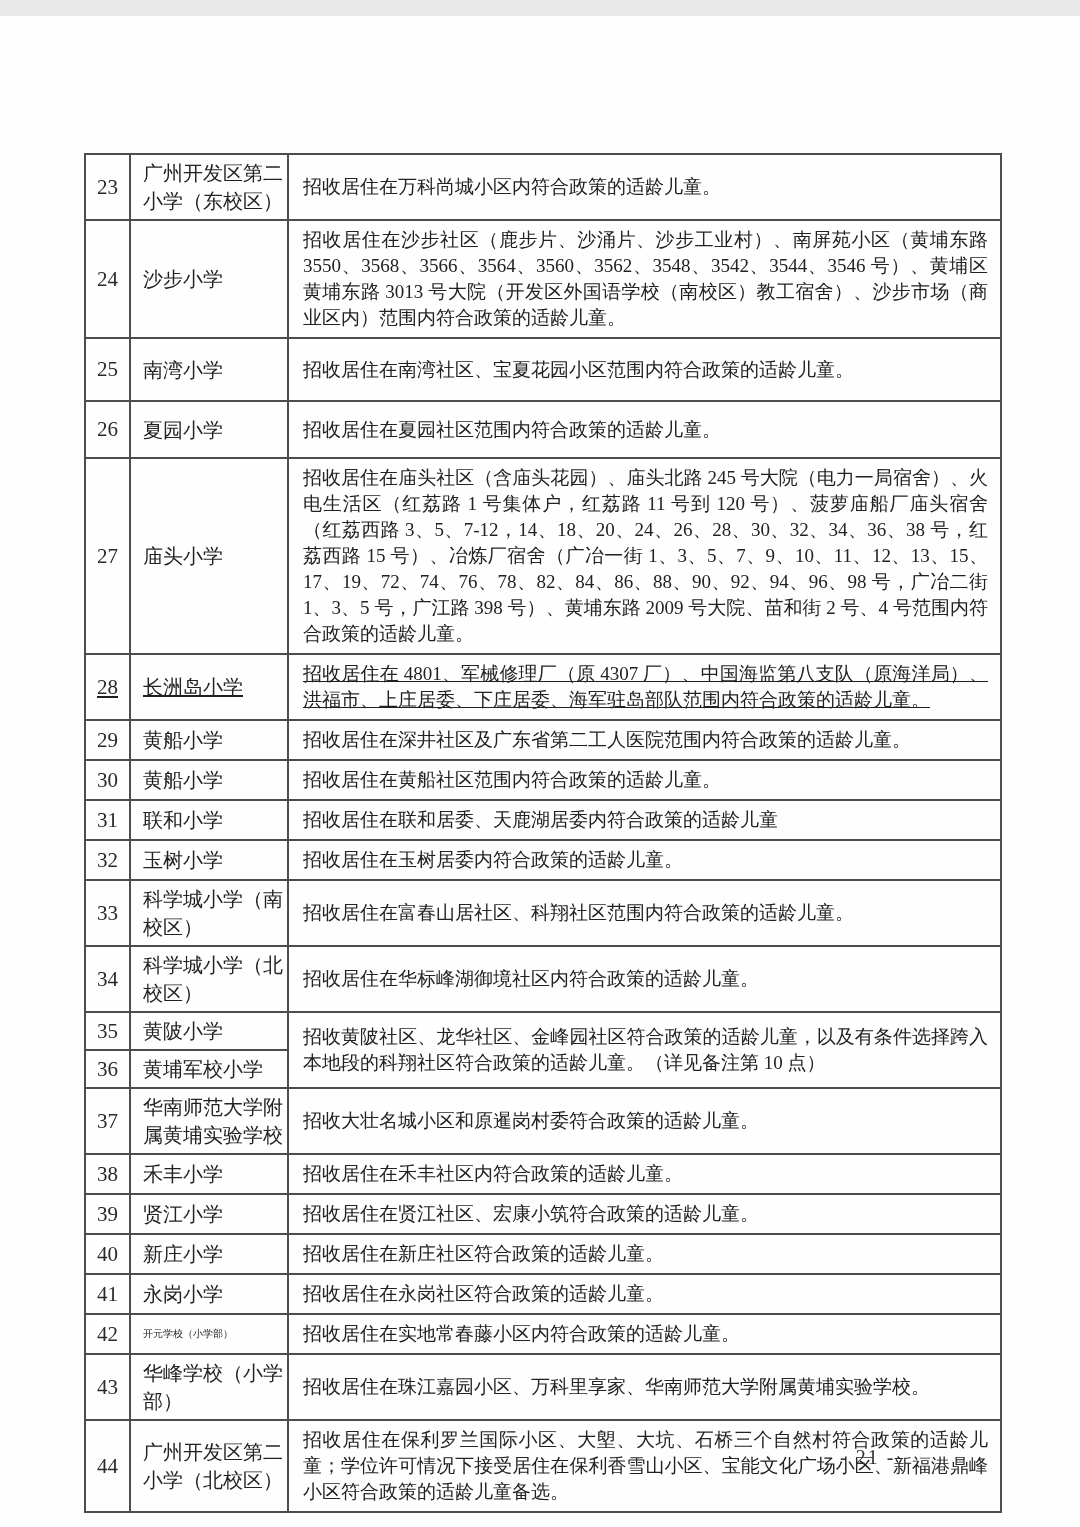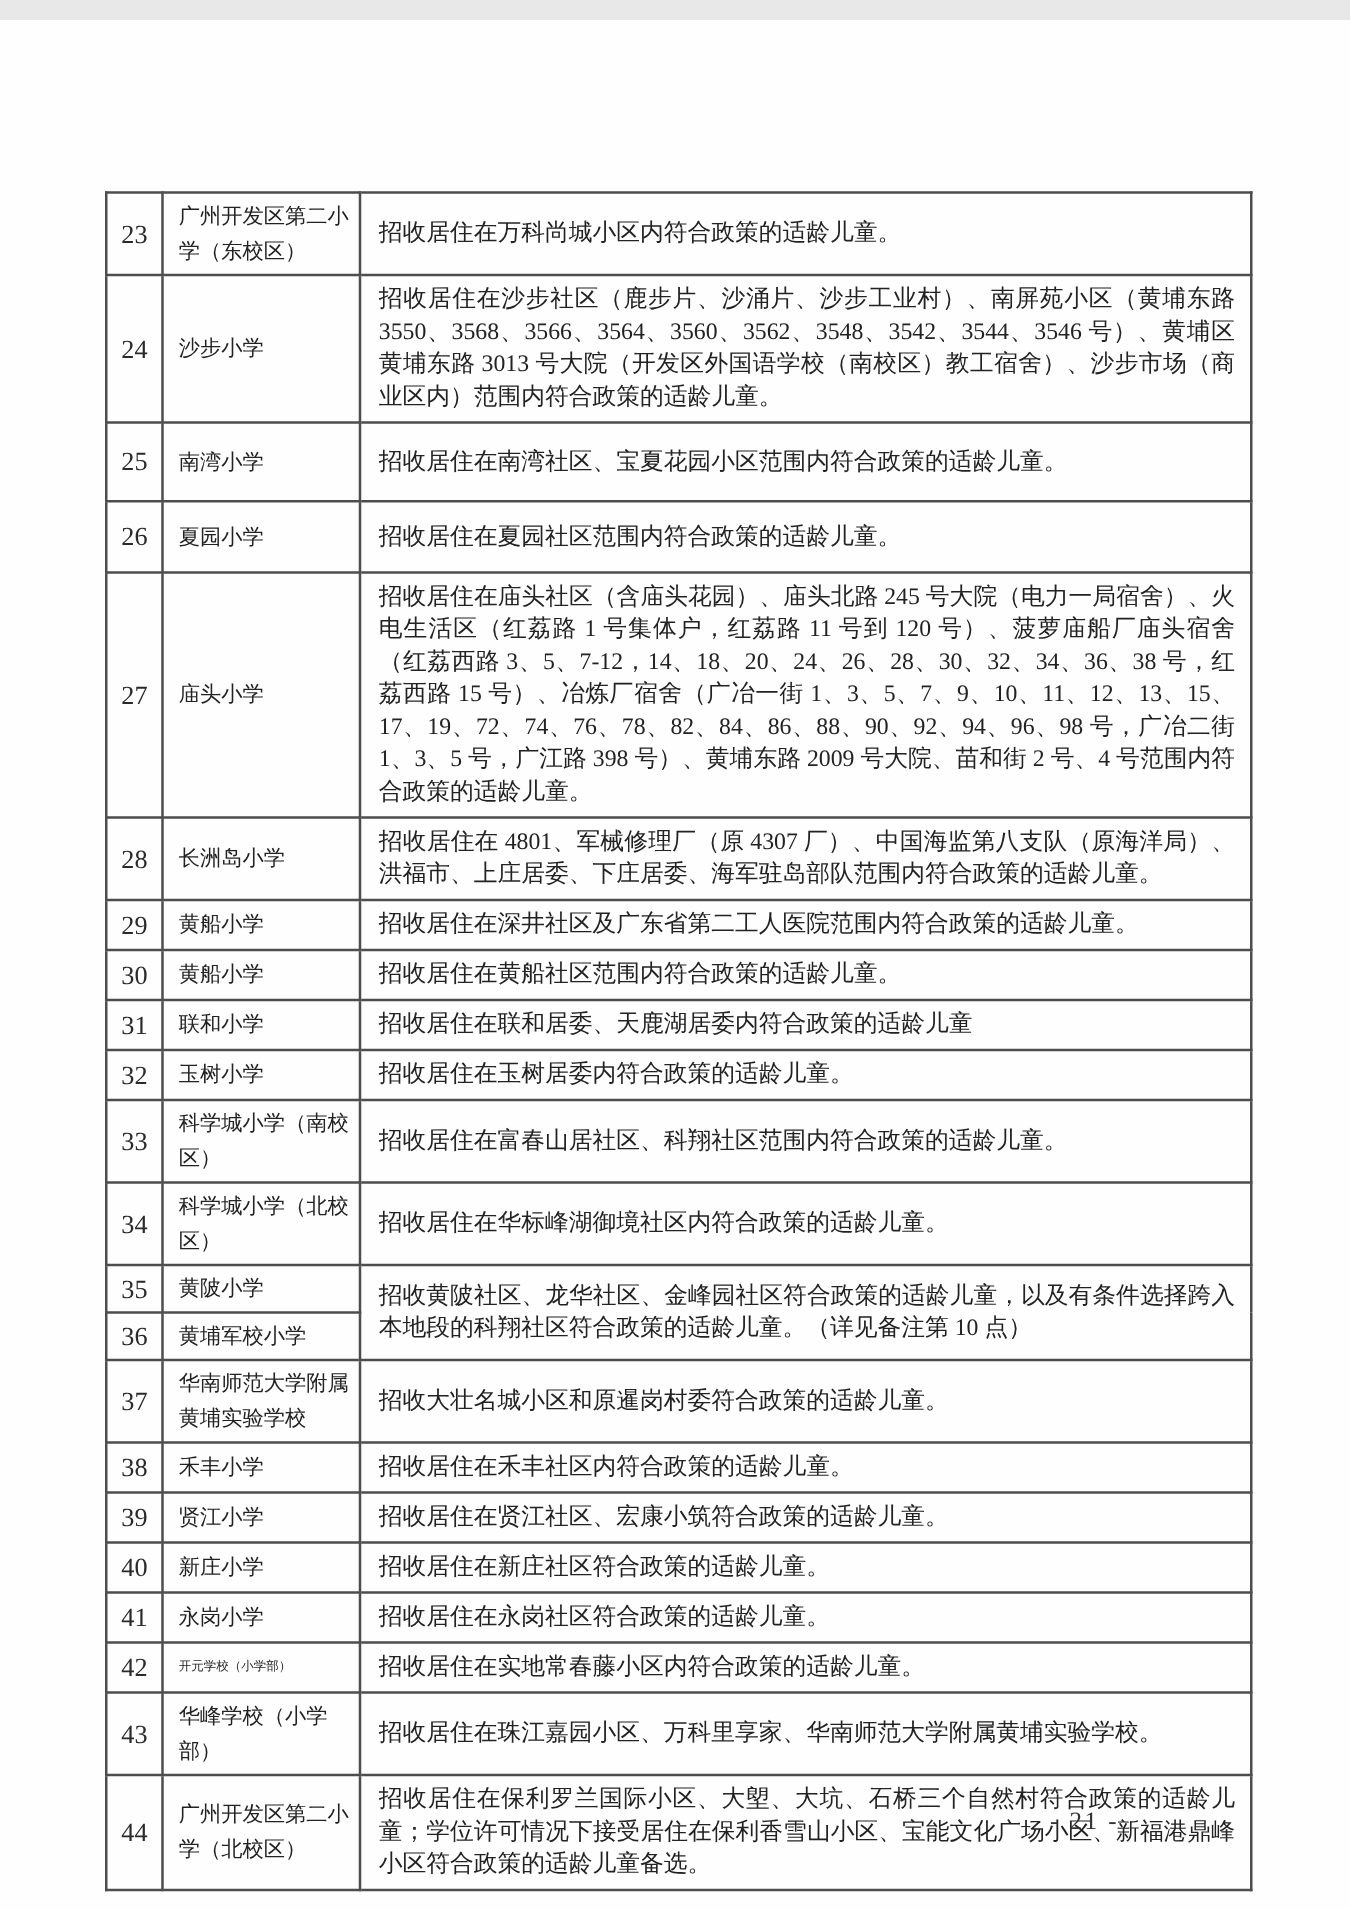--- a/index.html
+++ b/index.html
@@ -34,21 +34,21 @@
     background: #fefefe;
   }
   td.num-cell {
     text-align: center;
     font-size: 21px;
     font-family: "Liberation Serif", "DejaVu Serif", serif;
     color: #2a2a2a;
   }
   td.name-cell {
     padding: 4px 4px 4px 12px;
-    font-size: 17px;
+    font-size: 20px;
     line-height: 28px;
     color: #222222;
   }
   td.name-cell.small-name {
     font-size: 10px;
     line-height: 22px;
   }
   td.desc-cell {
     padding: 6px 12px 6px 14px;
     font-size: 19px;
@@ -96,21 +96,21 @@
         <tr style="height: 57px;">
           <td class="num-cell">26</td>
           <td class="name-cell">夏园小学</td>
           <td class="desc-cell">招收居住在夏园社区范围内符合政策的适龄儿童。</td>
         </tr>
         <tr style="height: 178px;">
           <td class="num-cell">27</td>
           <td class="name-cell">庙头小学</td>
           <td class="desc-cell">招收居住在庙头社区（含庙头花园）、庙头北路 245 号大院（电力一局宿舍）、火电生活区（红荔路 1 号集体户，红荔路 11 号到 120 号）、菠萝庙船厂庙头宿舍（红荔西路 3、5、7-12，14、18、20、24、26、28、30、32、34、36、38 号，红荔西路 15 号）、冶炼厂宿舍（广冶一街 1、3、5、7、9、10、11、12、13、15、17、19、72、74、76、78、82、84、86、88、90、92、94、96、98 号，广冶二街 1、3、5 号，广江路 398 号）、黄埔东路 2009 号大院、苗和街 2 号、4 号范围内符合政策的适龄儿童。</td>
         </tr>
-        <tr style="height: 56px;">
+        <tr style="height: 56px; text-decoration: underline;">
           <td class="num-cell">28</td>
           <td class="name-cell">长洲岛小学</td>
           <td class="desc-cell">招收居住在 4801、军械修理厂（原 4307 厂）、中国海监第八支队（原海洋局）、洪福市、上庄居委、下庄居委、海军驻岛部队范围内符合政策的适龄儿童。</td>
         </tr>
         <tr style="height: 38px;">
           <td class="num-cell">29</td>
           <td class="name-cell">黄船小学</td>
           <td class="desc-cell">招收居住在深井社区及广东省第二工人医院范围内符合政策的适龄儿童。</td>
         </tr>
         <tr style="height: 37px;">

